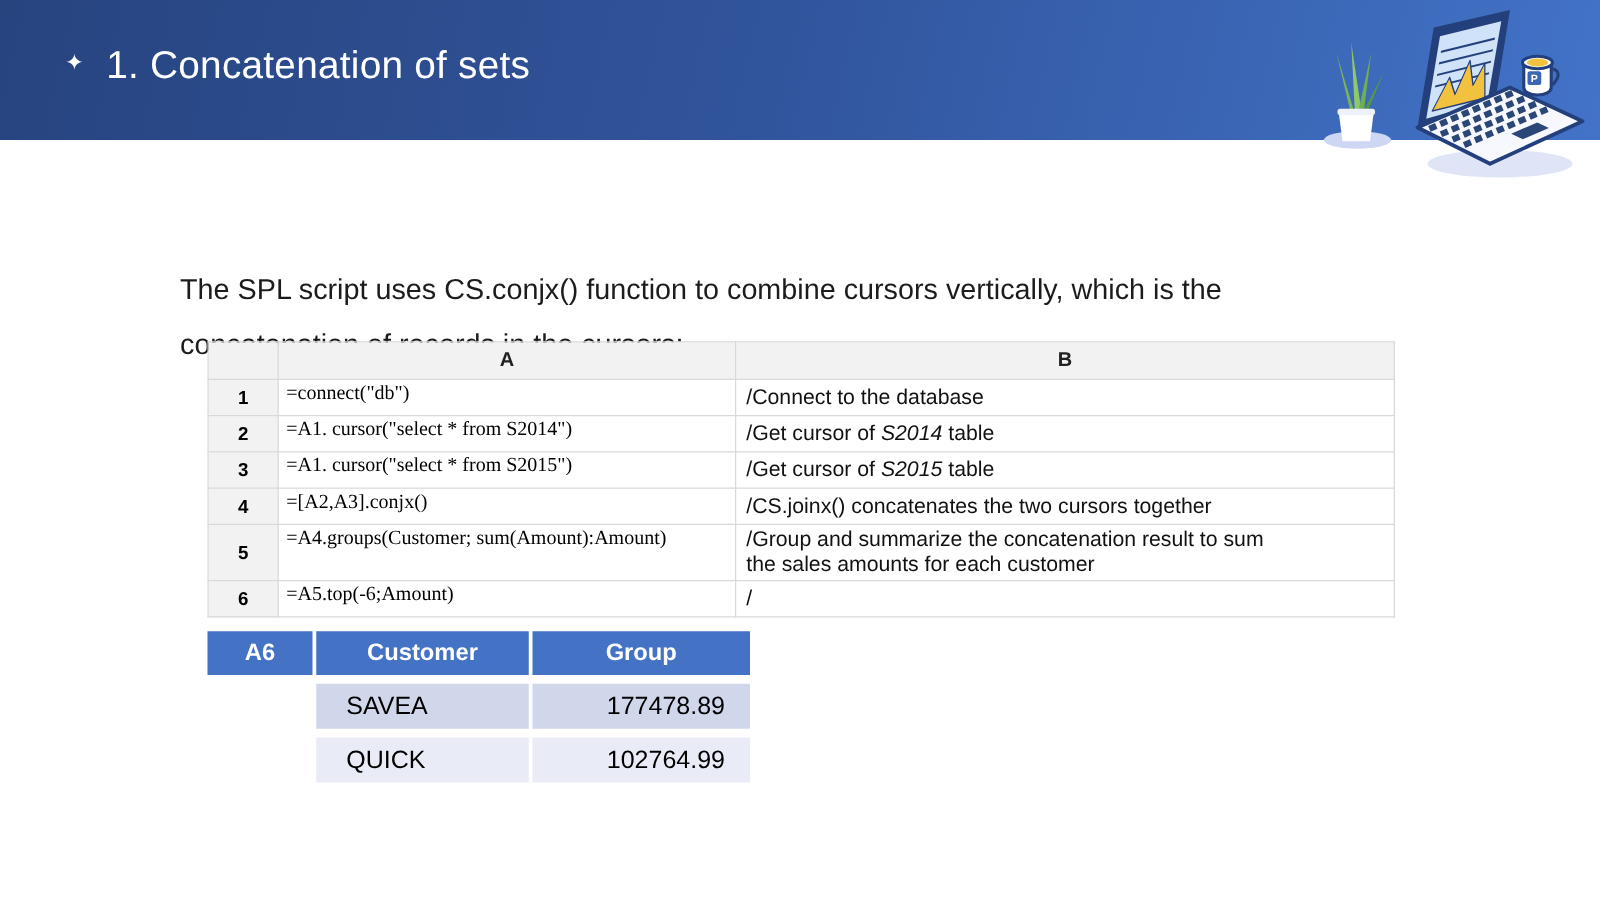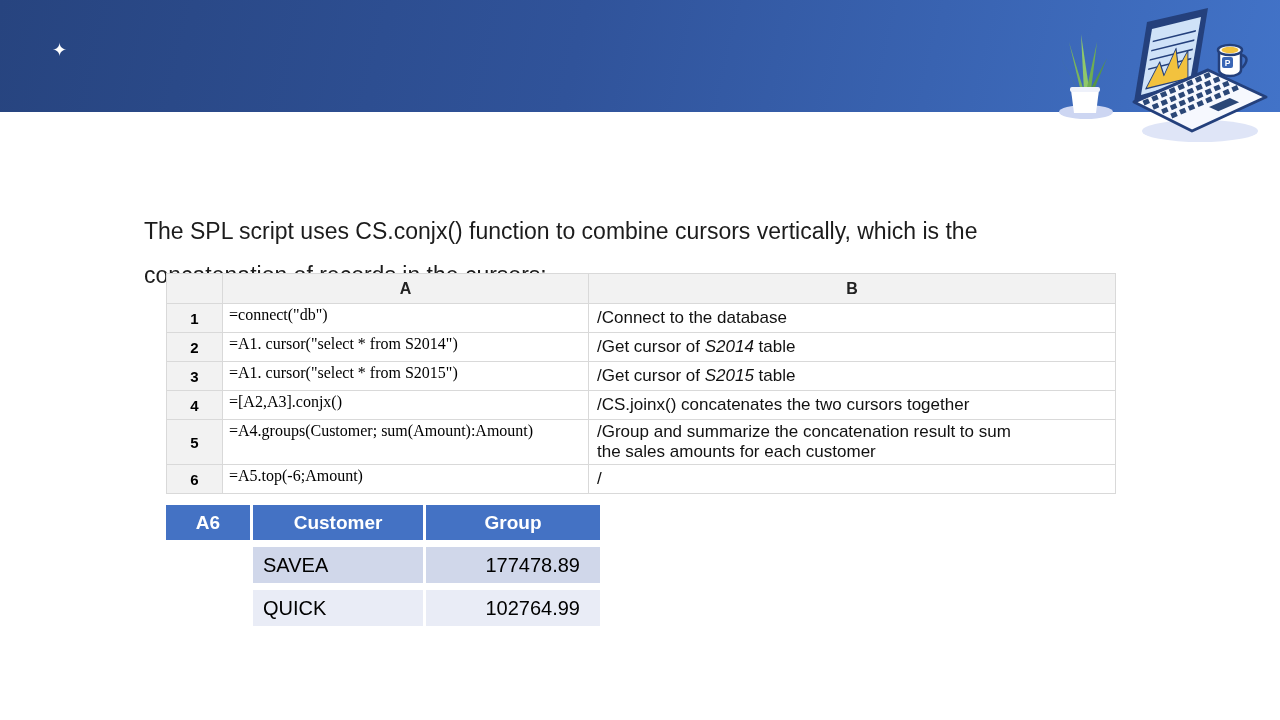--- a/index.html
+++ b/index.html
@@ -71,31 +71,32 @@
   .result-table col.rc-c { width:170px; }
   .result-table col.rc-m { width:174px; }
   .result-table td { font-size:20px; color:#000000; }
   .result-table .rt-h {
     background:var(--result-header-bg,#4472c4); color:#ffffff;
     font-weight:bold; font-size:19px; text-align:center; height:33px;
   }
   .result-table tr.rt-data { height:36px; }
   .result-table tr.row-dark  td.rt-cell { background:var(--result-row-dark,#d0d7ea); }
   .result-table tr.row-light td.rt-cell { background:var(--result-row-light,#e9ecf6); }
-  .result-table td.rt-cust { text-align:left;  padding-left:10px; }
+  .result-table td.rt-cust { text-align:left;  padding-left:24px; }
   .result-table td.rt-amt  { text-align:right; padding-right:20px; }
   .result-table td.rt-empty { background:transparent; }
 </style>
 </head>
 <body>
 
 <div class="slide">
 
   <div class="header">
     <span class="title-star">✦</span>
+    <h1 class="page-title">1. Concatenation of sets</h1>
   </div>
 
   <svg class="illustration" viewBox="0 0 230 150">
 
     <ellipse cx="150" cy="131" rx="58" ry="11" fill="#dfe5f7"></ellipse>
     <ellipse cx="36" cy="112" rx="27" ry="7" fill="#cdd6f2"></ellipse>
 
     <g>
       <polygon points="30,94 12,60 27,88" fill="#5c9c4a"></polygon>
       <polygon points="31,92 19,42 33,88" fill="#7ab55c"></polygon>

